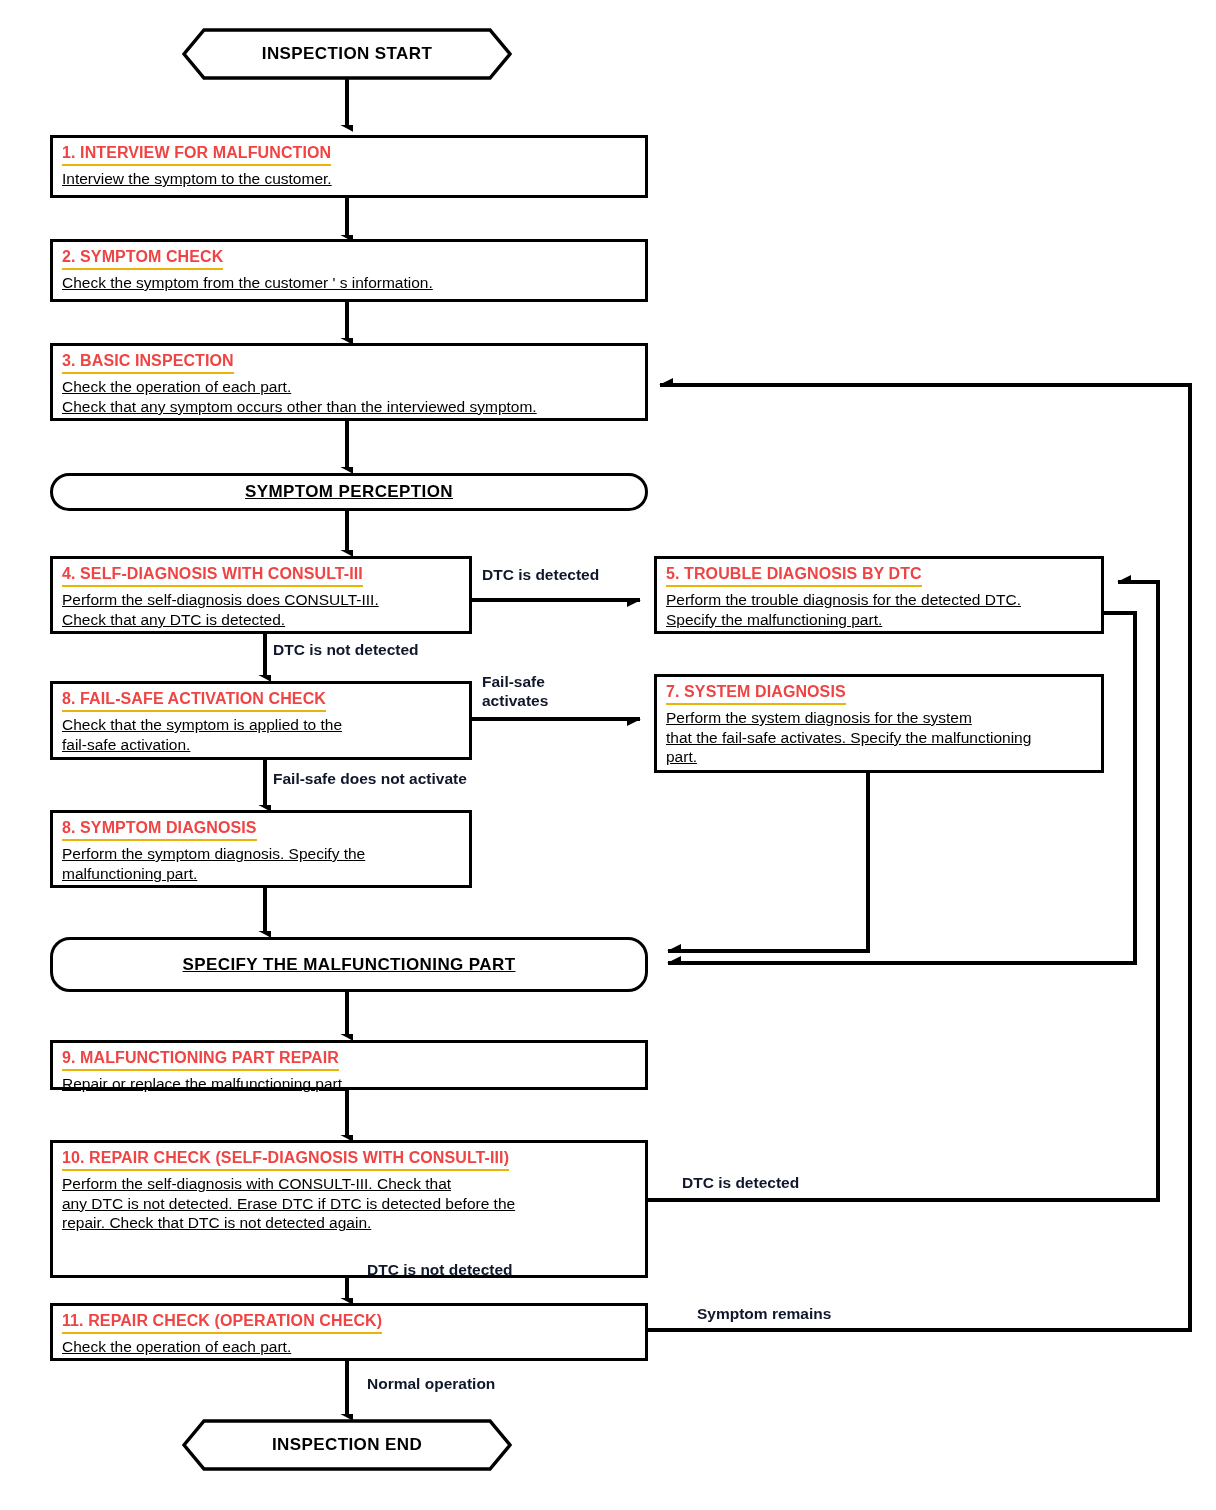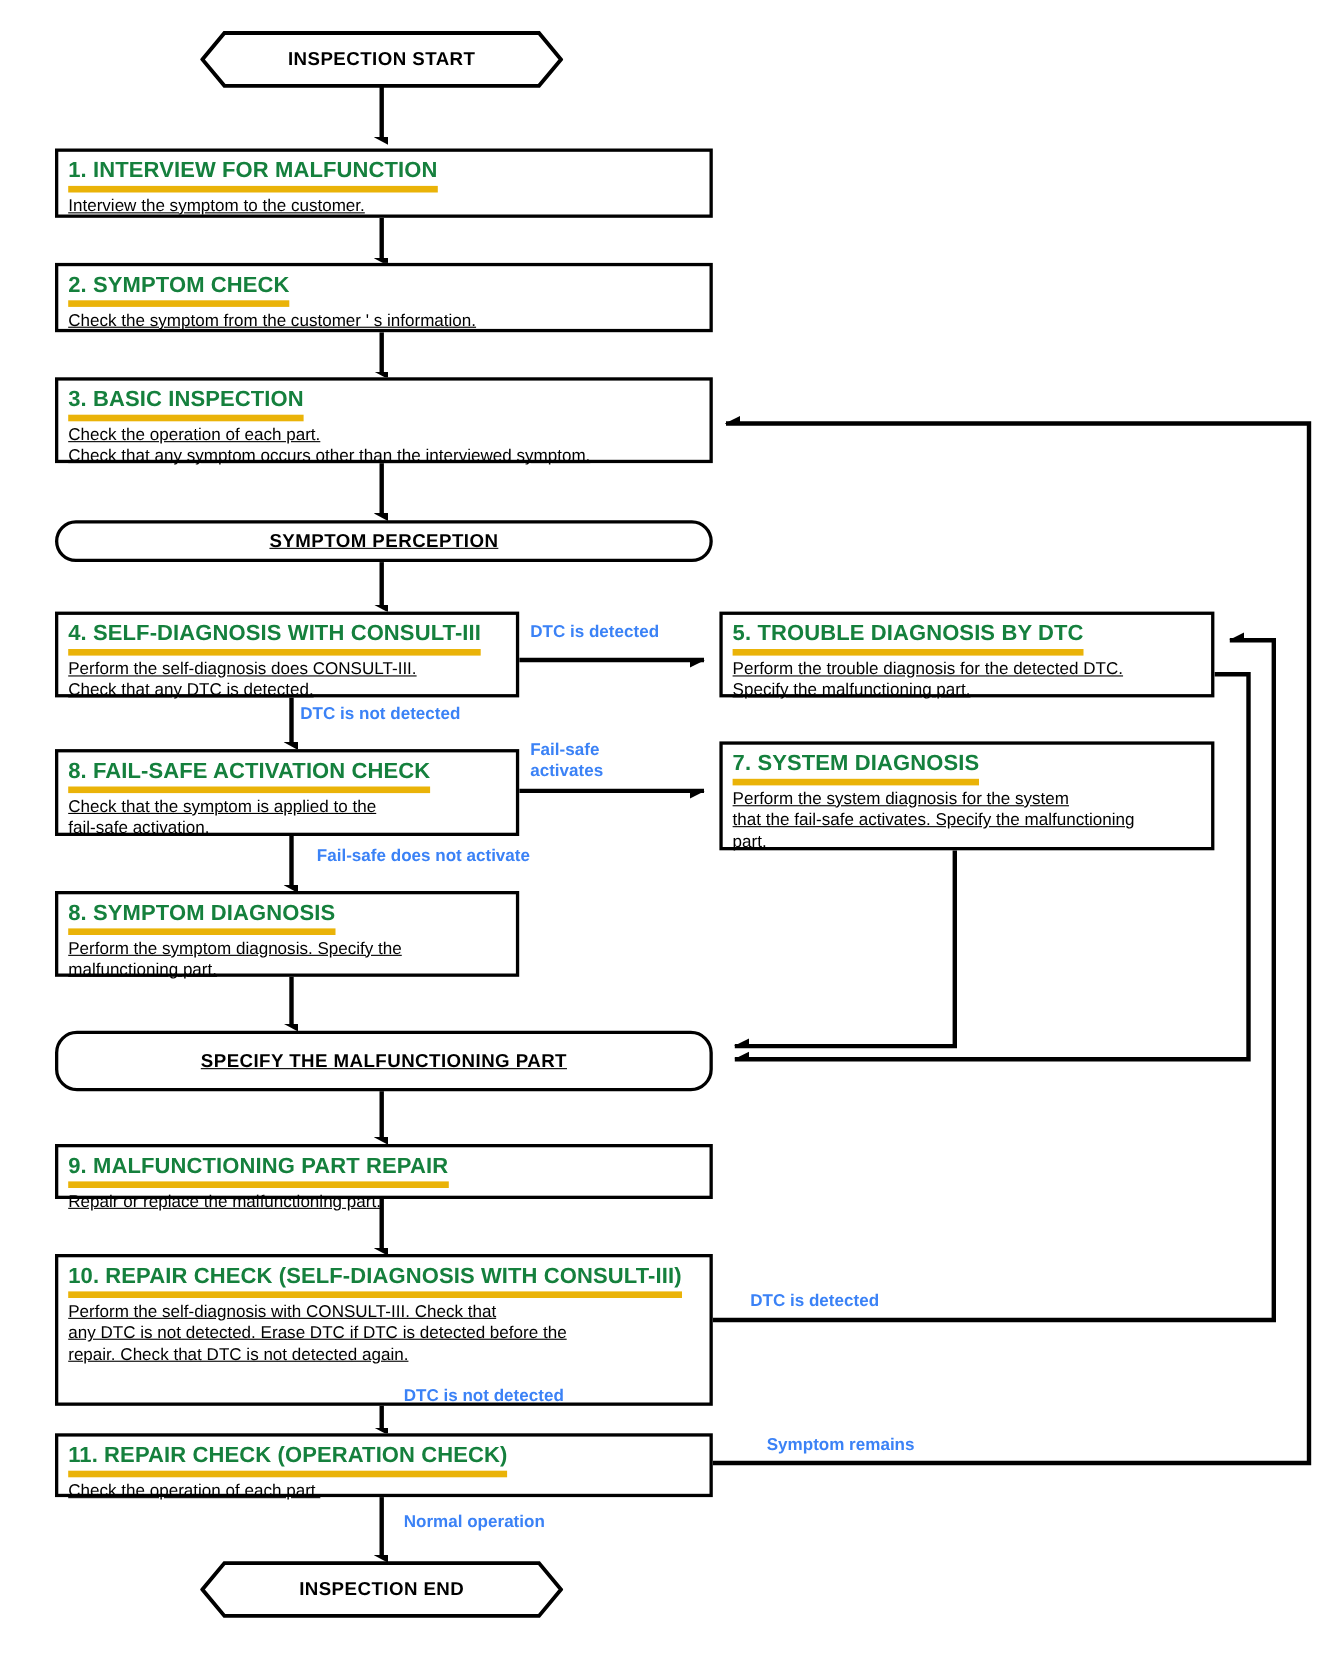--- a/index.html
+++ b/index.html
@@ -44,27 +44,27 @@
     justify-content: center;
     font-size: 17px;
     font-weight: bold;
     letter-spacing: 0.4px;
     color: #000;
   }
   .body-pad {
     padding: 6px 9px 5px 9px;
   }
   .ttl {
-    font-size: 20px;
+    font-size: 16px;
     font-weight: bold;
     letter-spacing: 0.1px;
     line-height: 1.18;
-    color: #15803d;
+    color: #ef4444;
     display: inline-block;
-    border-bottom: 6px solid #eab308;
+    border-bottom: 2px solid #eab308;
     padding-bottom: 1px;
     margin-bottom: 3px;
   }
   .desc {
     font-size: 15.5px;
     font-weight: normal;
     line-height: 1.27;
     color: #000;
   }
   .center-title {
@@ -75,21 +75,21 @@
     justify-content: center;
     font-size: 17px;
     font-weight: bold;
     letter-spacing: 0.4px;
     color: #000;
   }
   .edge-label {
     position: absolute;
     font-size: 15.5px;
     font-weight: bold;
-    color: #3b82f6;
+    color: #0f172a;
     white-space: pre;
     line-height: 1.22;
   }
 </style>
 </head>
 <body>
 
 <div id="canvas">
 
   <svg id="wires" viewBox="0 0 1216 1510">
@@ -253,21 +253,21 @@
     <div class="term-label">INSPECTION END</div>
   </div>
 
   <div class="edge-label" style="left:482px; top:566px;">DTC is detected</div>
 
   <div class="edge-label" style="left:273px; top:641px;">DTC is not detected</div>
 
   <div class="edge-label" style="left:482px; top:673px;">Fail-safe
 activates</div>
 
-  <div class="edge-label" style="left:288px; top:770px;">Fail-safe does not activate</div>
+  <div class="edge-label" style="left:273px; top:770px;">Fail-safe does not activate</div>
 
   <div class="edge-label" style="left:682px; top:1174px;">DTC is detected</div>
 
   <div class="edge-label" style="left:367px; top:1261px;">DTC is not detected</div>
 
   <div class="edge-label" style="left:682px; top:1305px;margin-left:15px;">Symptom remains</div>
 
   <div class="edge-label" style="left:367px; top:1375px;">Normal operation</div>
 
 </div>

